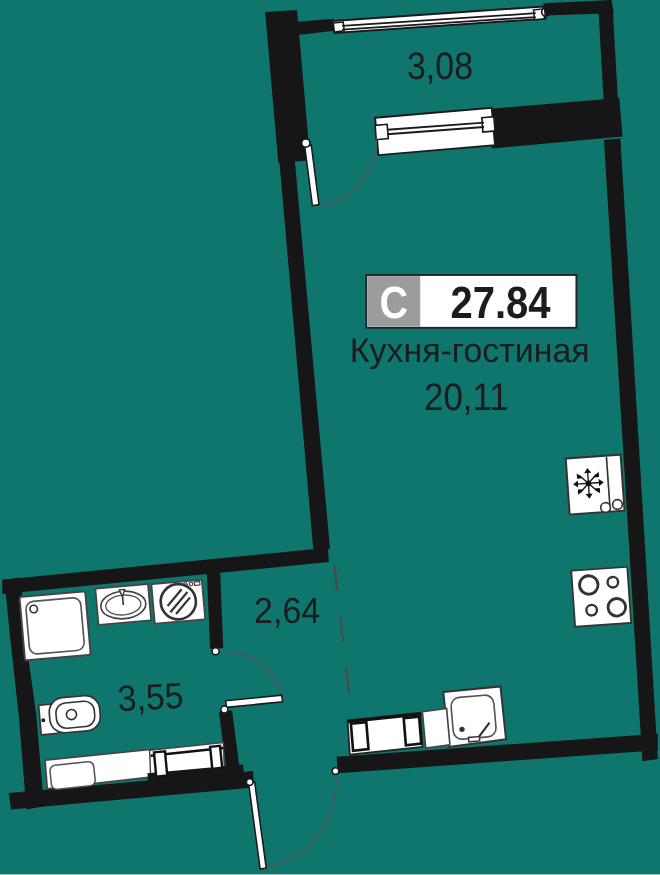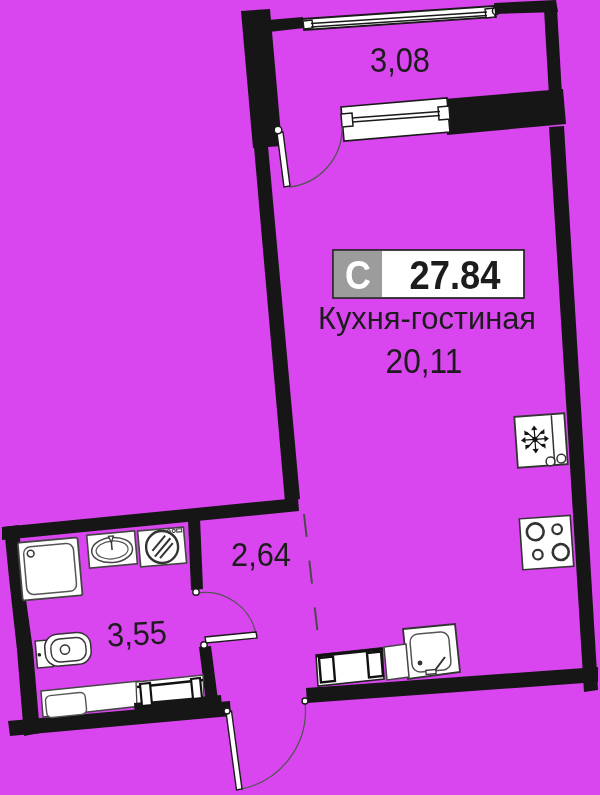--- a/index.html
+++ b/index.html
@@ -1,16 +1,16 @@
 <!DOCTYPE html>
 <html><head>
 <meta charset="utf-8">
 <style>
   html,body{margin:0;padding:0;background:#fff;}
-  .page{width:600px;height:795px;position:relative;background:#d946ef;overflow:hidden;}
+  .page{width:600px;height:795px;position:relative;background:#0f766e;overflow:hidden;}
   svg{position:absolute;left:0;top:0;}
   text{font-family:"Liberation Sans",sans-serif;fill:#1c1c1c;}
 </style>
 </head>
 <body>
 <div class="page">
 <svg width="600" height="795" viewBox="0 0 600 795">
 
   <g>
 

